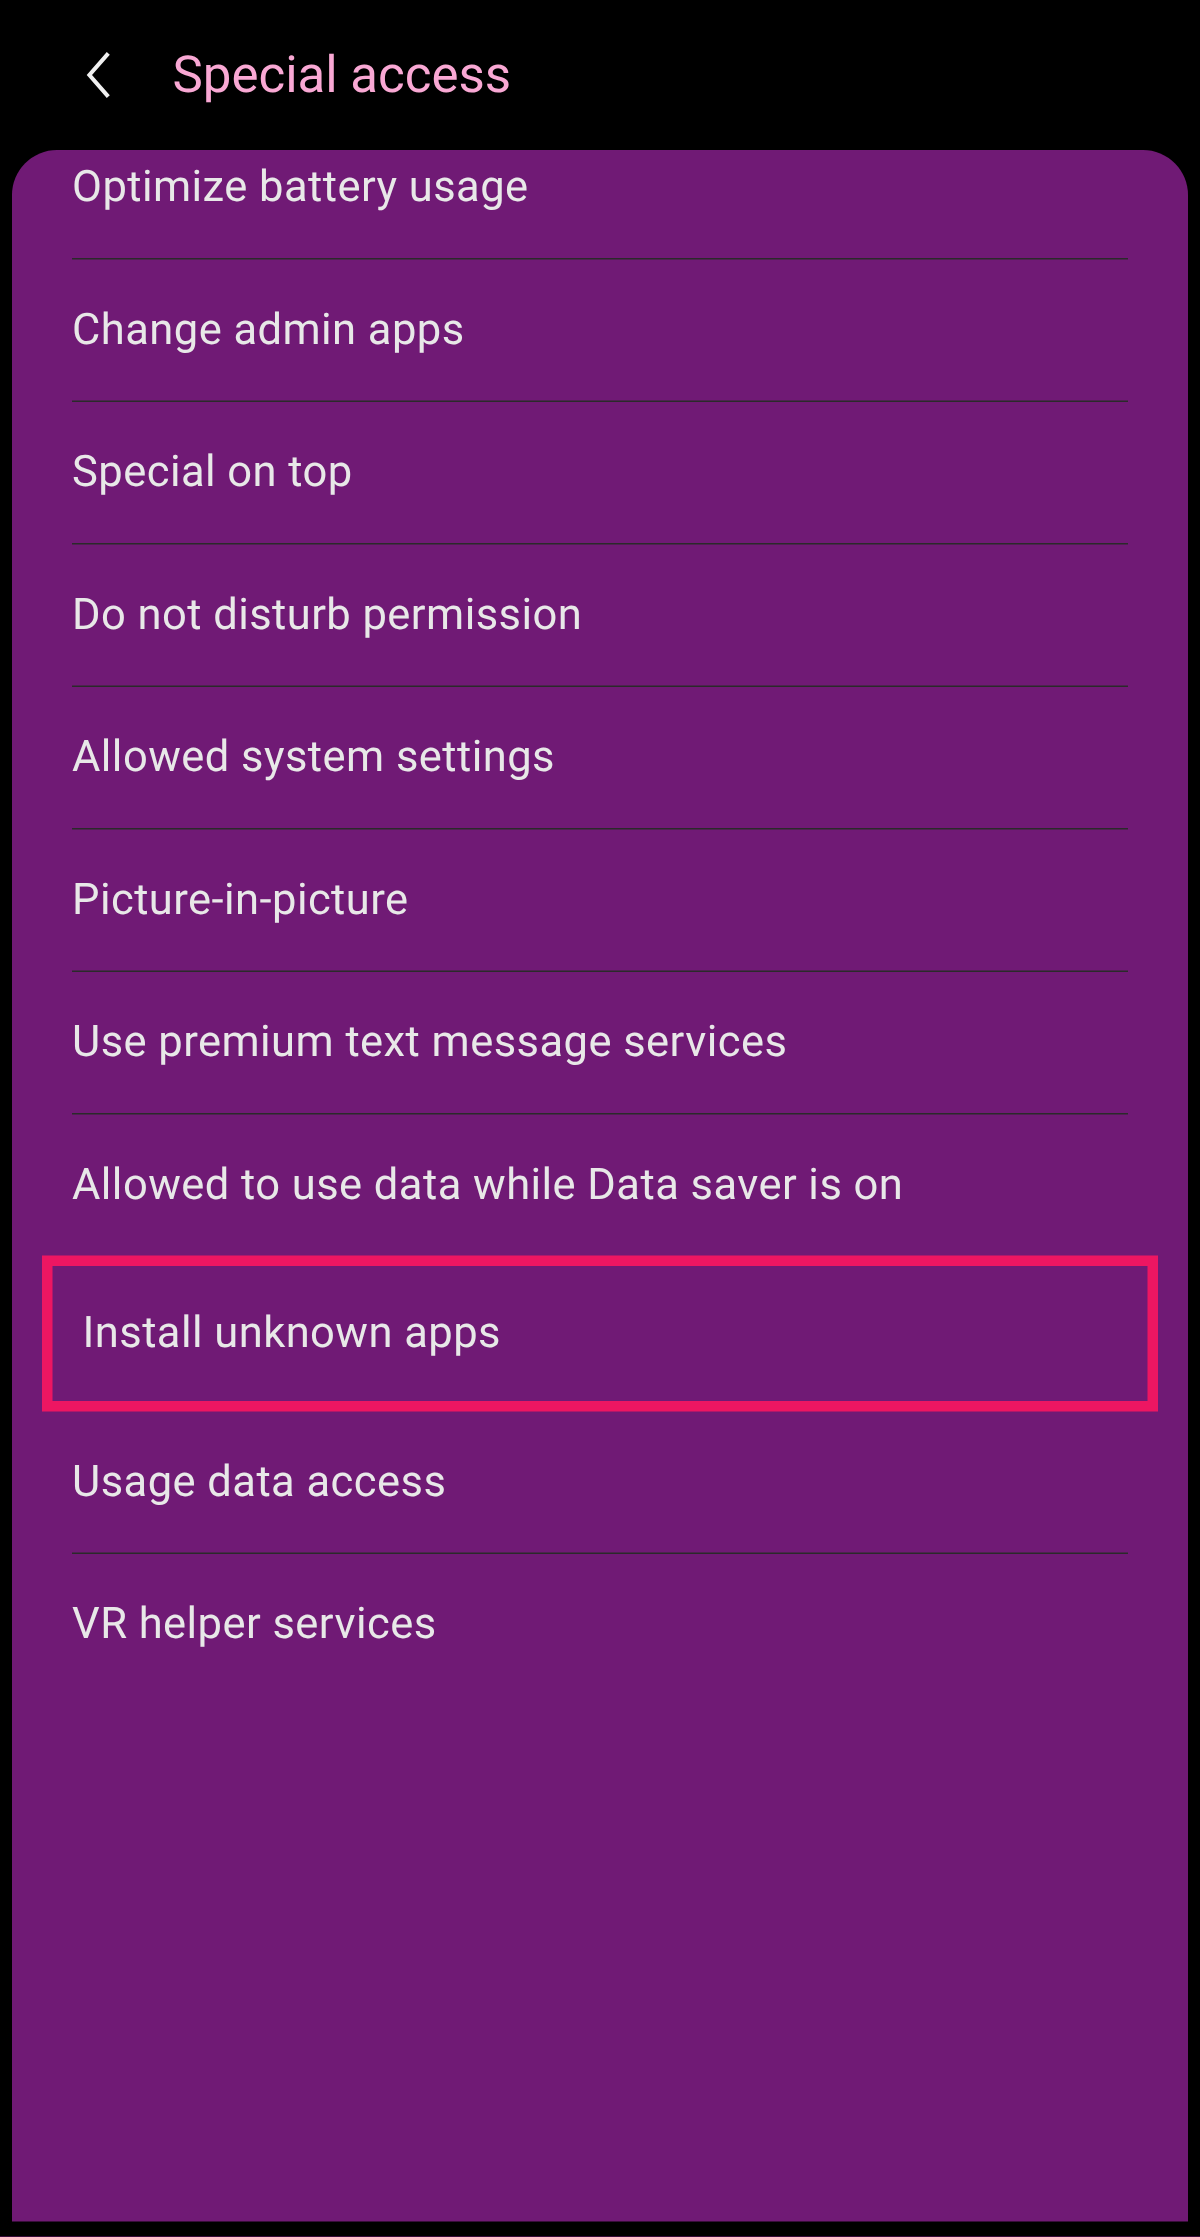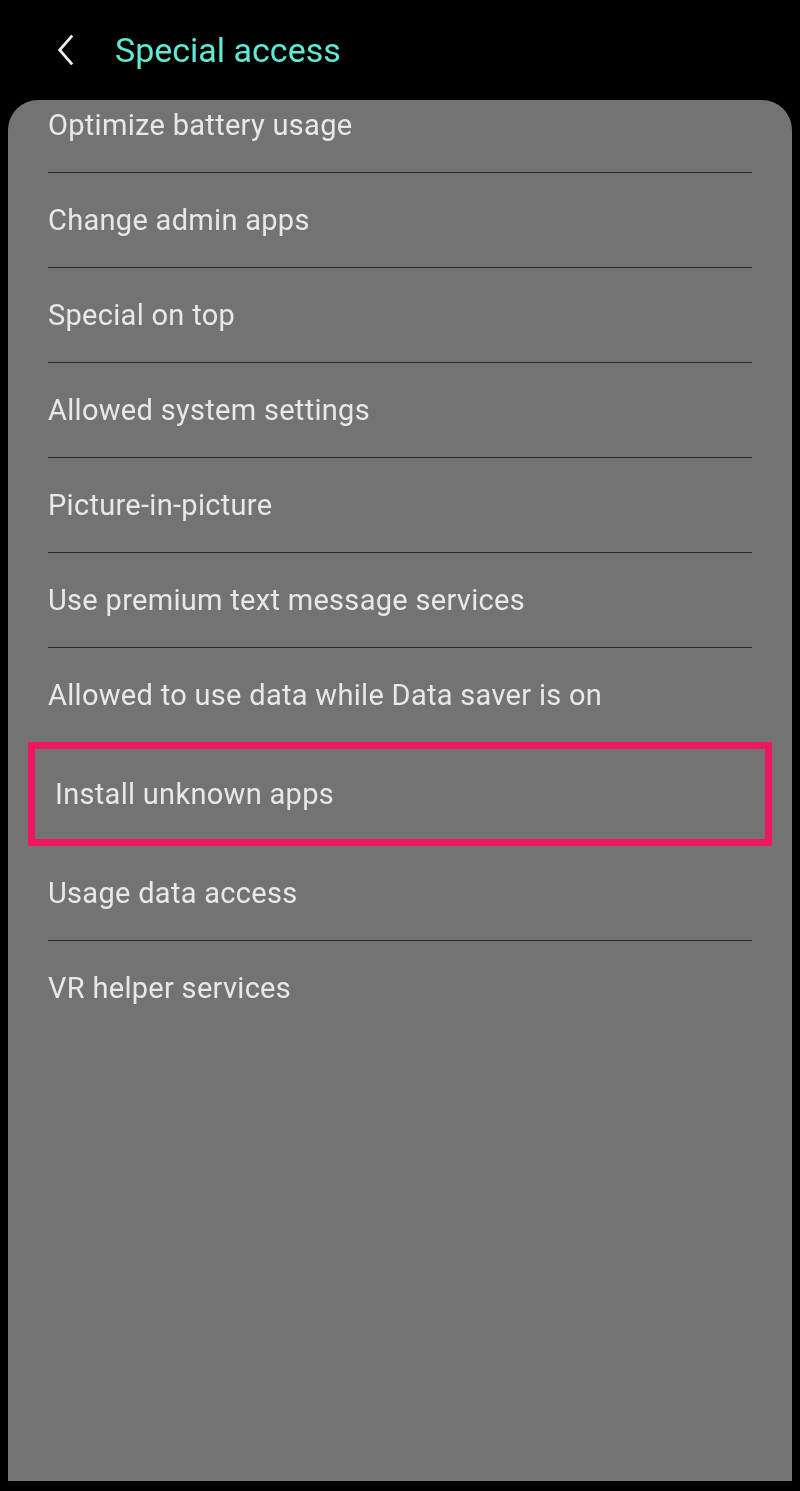--- a/index.html
+++ b/index.html
@@ -31,24 +31,24 @@
     .back-icon svg {
       width: 22px;
       height: 36px;
       stroke: #f0f0f0;
       stroke-width: 3;
       fill: none;
     }
     .header-title {
       font-size: 34px;
       font-weight: 400;
-      color: #5eead4;
+      color: #f9a8d4;
     }
     .content-panel {
-      background-color: #737373;
+      background-color: #701a75;
       border-radius: 30px 30px 0 0;
       margin: 0 8px;
       overflow: hidden;
       height: calc(100% - 110px);
     }
     .list {
       padding: 0 10px;
     }
     .list-item {
       padding: 30px 0;
@@ -101,20 +101,23 @@
     </div>
 
     <div class="list-item">
       <span class="list-item-label">Change admin apps</span>
     </div>
 
     <div class="list-item">
       <span class="list-item-label">Special on top</span>
     </div>
 
+    <div class="list-item">
+      <span class="list-item-label">Do not disturb permission</span>
+    </div>
 
     <div class="list-item">
       <span class="list-item-label">Allowed system settings</span>
     </div>
 
 
 
     <div class="list-item">
       <span class="list-item-label">Picture-in-picture</span>
     </div>

